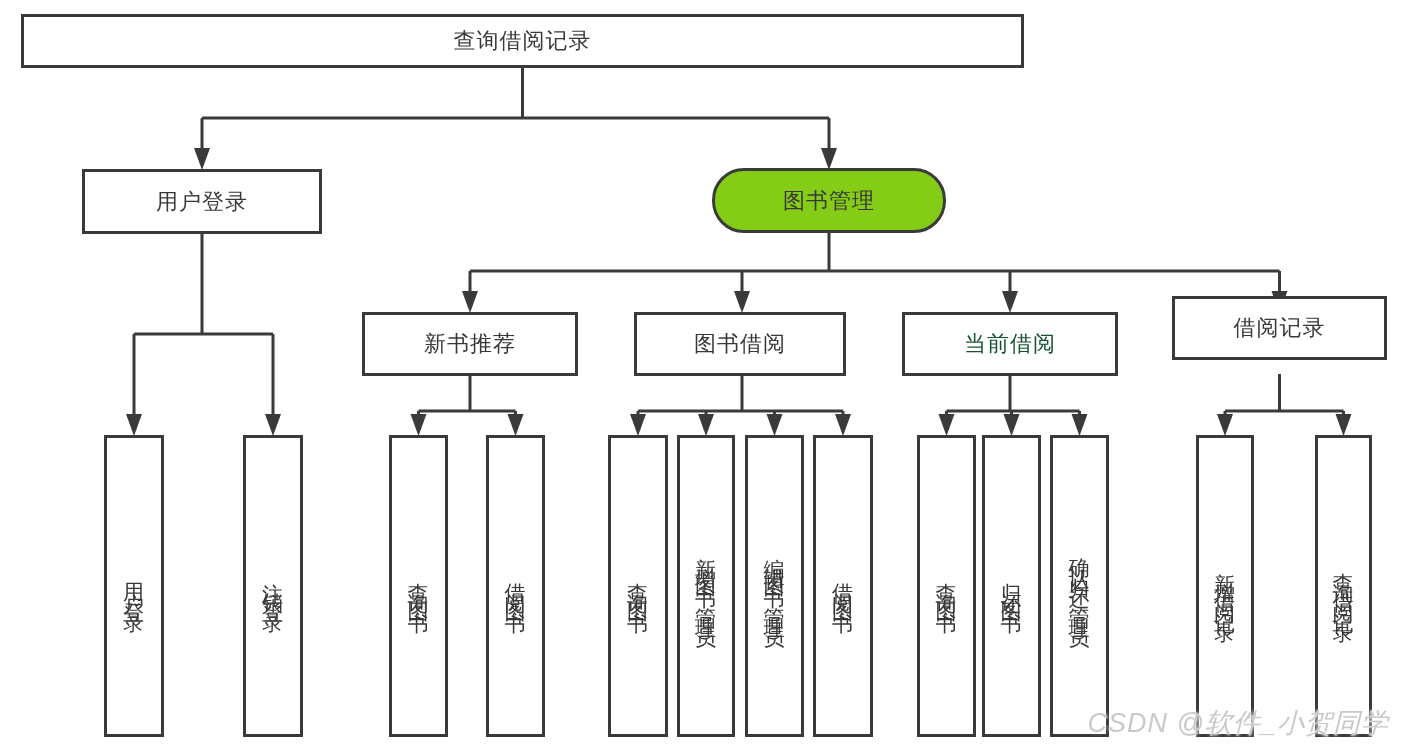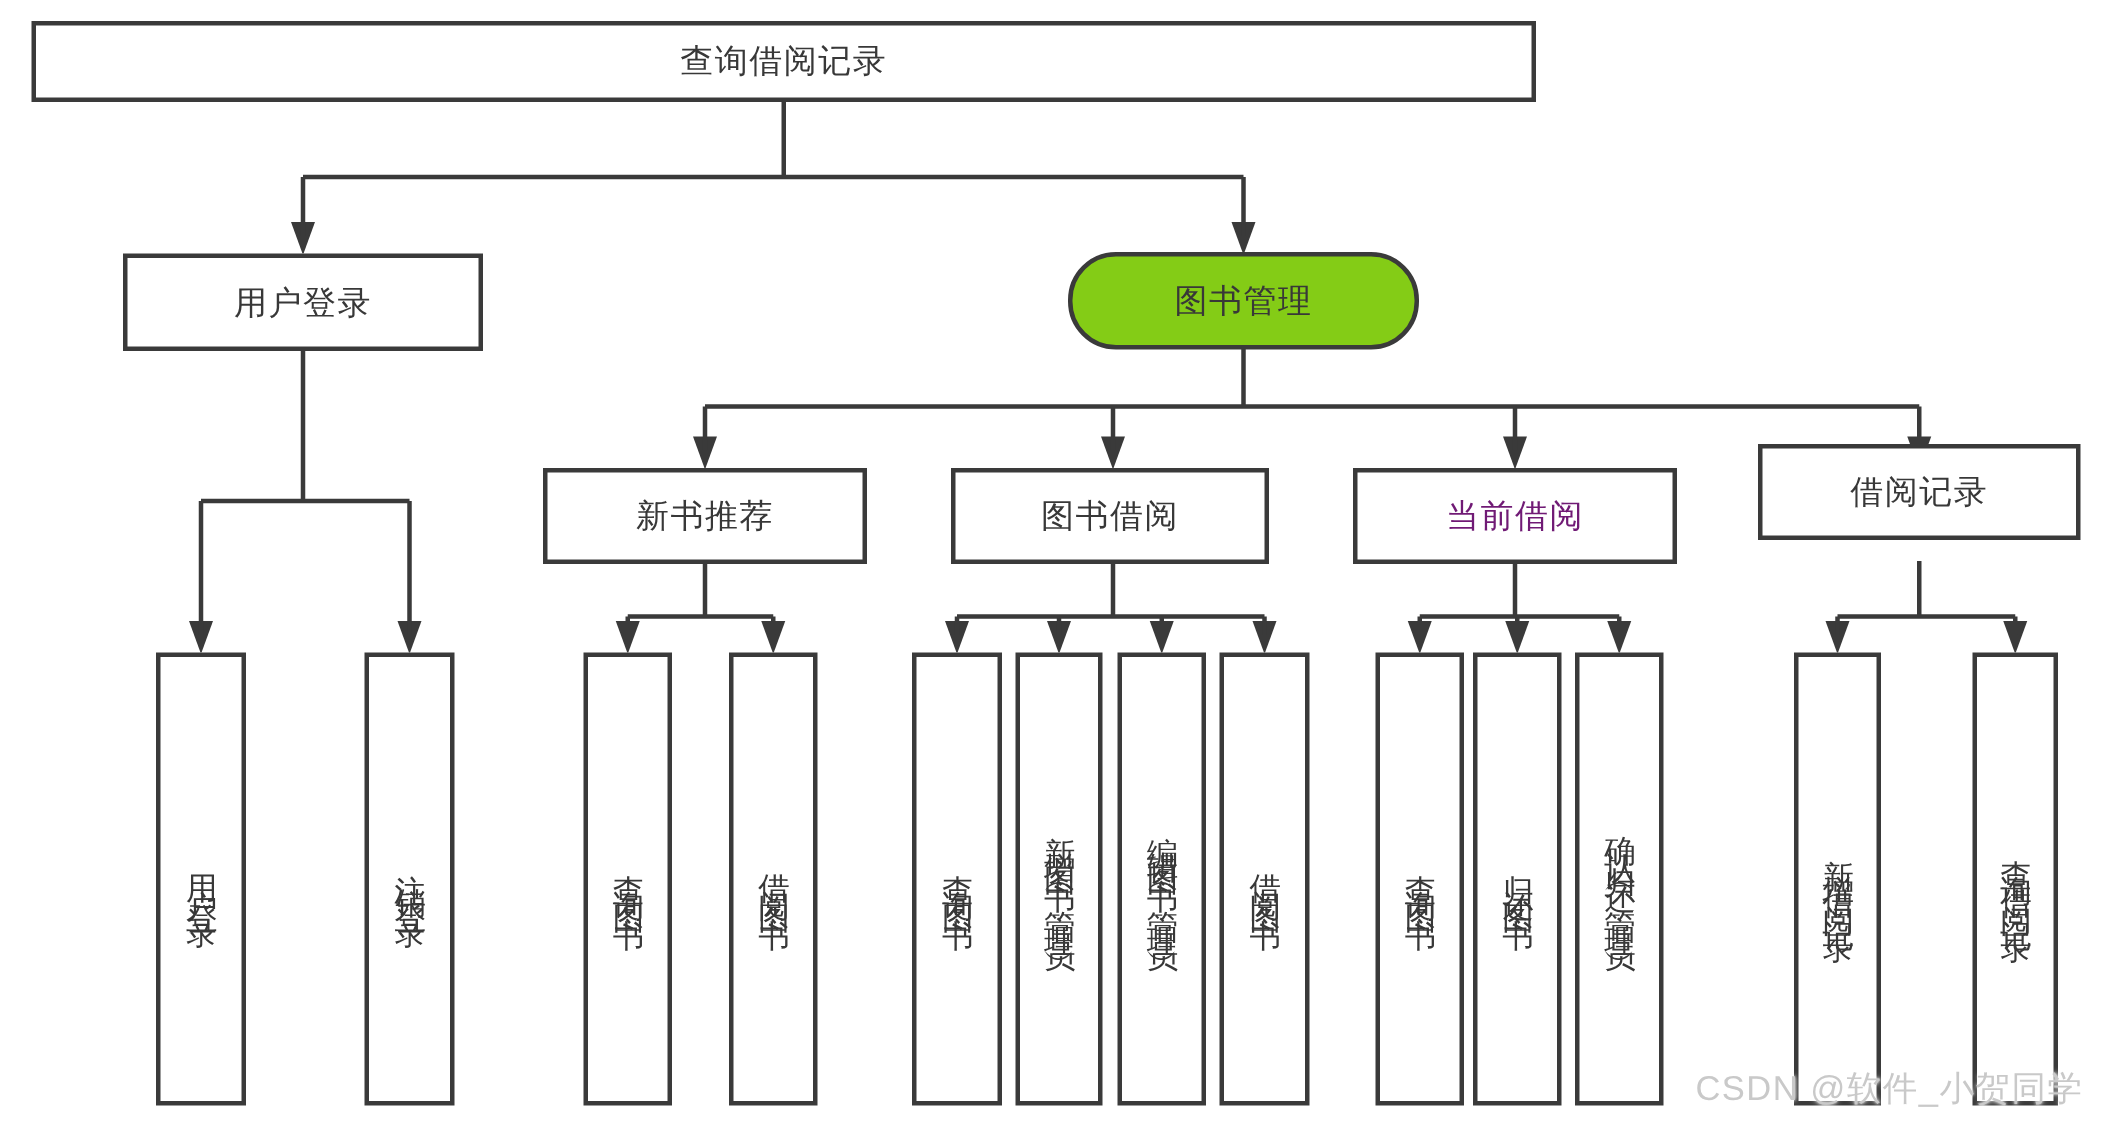--- a/index.html
+++ b/index.html
@@ -42,25 +42,26 @@
     text-orientation: mixed;
     font-size: 21px;
     letter-spacing: 10px;
     line-height: 1;
     white-space: nowrap;
   }
   .watermark {
     position: absolute;
     right: 16px;
     bottom: 6px;
-    font-size: 23px;
+    font-size: 27px;
     letter-spacing: 1px;
     white-space: nowrap;
     text-shadow: 0 0 2px #ffffff, 0 0 4px #ffffff;
     pointer-events: none;
+    font-style: italic;
   }
 </style>
 </head>
 <body>
 
 <div class="canvas">
   <svg class="connector-layer" id="connector-layer" viewBox="0 0 1405 747" xmlns="http://www.w3.org/2000/svg">
       <polygon points="194,148 210,148 202,170" fill="#3a3a3a"></polygon>
       <polygon points="821,148 837,148 829,170" fill="#3a3a3a"></polygon>
       <path d="M522.5 66 L522.5 118 M202 118 L202 157 M829 118 L829 157 M202 118 L829 118" stroke="#3a3a3a" stroke-width="3" fill="none"></path>
@@ -97,21 +98,21 @@
       </div>
       <div class="node horizontal" style="left: 712px; top: 168px; width: 234px; height: 65px; border-color: rgb(58, 58, 58); background: #84cc16; color: rgb(56, 56, 56); border-radius: 32px;">
         <span>图书管理</span>
       </div>
       <div class="node horizontal" style="left: 362px; top: 312px; width: 216px; height: 64px; border-color: rgb(58, 58, 58); background: rgb(255, 255, 255); color: rgb(56, 56, 56);">
         <span>新书推荐</span>
       </div>
       <div class="node horizontal" style="left: 634px; top: 312px; width: 212px; height: 64px; border-color: rgb(58, 58, 58); background: rgb(255, 255, 255); color: rgb(56, 56, 56);">
         <span>图书借阅</span>
       </div>
-      <div class="node horizontal" style="left: 902px; top: 312px; width: 216px; height: 64px; border-color: rgb(58, 58, 58); background: rgb(255, 255, 255); color: #701a75;">
+      <div class="node horizontal" style="left: 902px; top: 312px; width: 216px; height: 64px; border-color: rgb(58, 58, 58); background: rgb(255, 255, 255); color: #14532d;">
         <span>当前借阅</span>
       </div>
       <div class="node horizontal" style="left: 1172px; top: 296px; width: 215px; height: 64px; border-color: rgb(58, 58, 58); background: rgb(255, 255, 255); color: rgb(56, 56, 56);">
         <span>借阅记录</span>
       </div>
       <div class="node vertical" style="left: 104px; top: 435px; width: 60px; height: 302px; border-color: rgb(58, 58, 58); background: rgb(255, 255, 255); color: rgb(56, 56, 56);">
         <span>用户登录</span>
       </div>
       <div class="node vertical" style="left: 243px; top: 435px; width: 60px; height: 302px; border-color: rgb(58, 58, 58); background: rgb(255, 255, 255); color: rgb(56, 56, 56);">
         <span>注销登录</span>

